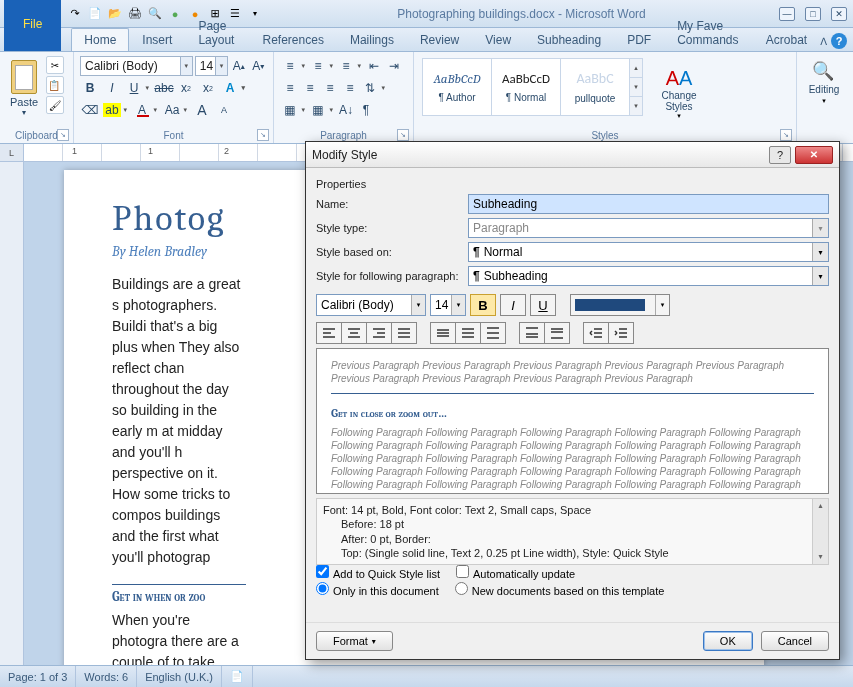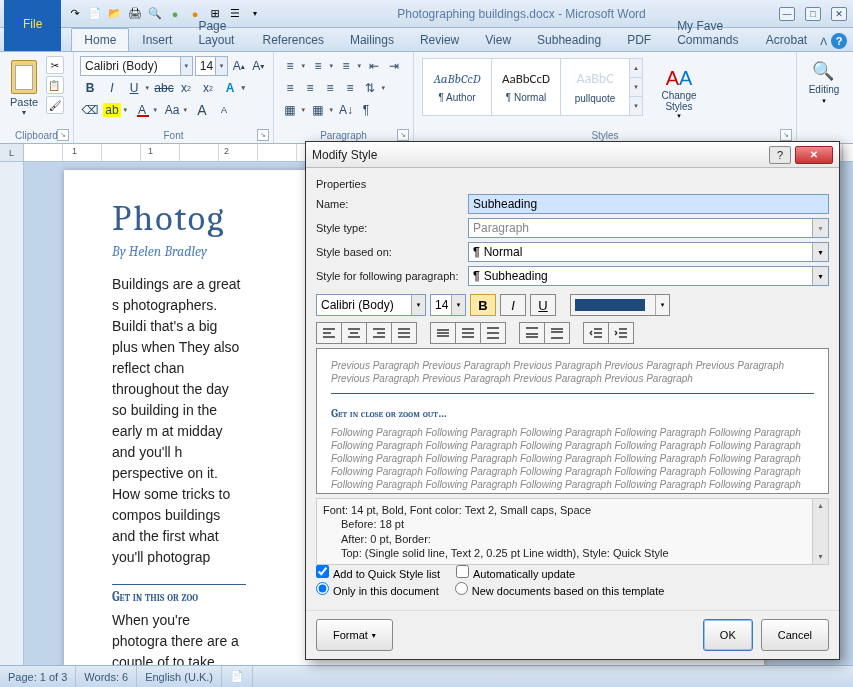--- a/index.html
+++ b/index.html
@@ -133,21 +133,21 @@
 
 .desc-box { border:1px solid #ccc; background:#f8f8f8; margin-top:4px; padding: 4px 6px; font-size:11px; color:#222; position:relative; line-height:1.3; }
 .desc-scroll { position:absolute; right:0; top:0; bottom:0; width:16px; background:#e8e8e8; border-left:1px solid #ccc; display:flex; flex-direction:column; }
 .desc-scroll div { flex:0 0 14px; display:flex; align-items:center; justify-content:center; font-size:8px; color:#666; cursor:pointer; }
 .desc-scroll .track { flex:1; }
 
 .chk-row { display:flex; gap: 16px; font-size:11px; align-items:center; }
 .chk-row input { margin-right: 4px; }
 
 .dlg-footer { display:flex; align-items:center; padding: 8px 10px; gap: 8px; border-top: 1px solid #ddd; }
-.dlg-btn { height: 32px; padding: 0 16px; border:1px solid #888; background: linear-gradient(#fefefe,#e2e2e2); border-radius:3px; font-size:11px; cursor:pointer; display:flex; align-items:center; }
+.dlg-btn { height: 20px; padding: 0 16px; border:1px solid #888; background: linear-gradient(#fefefe,#e2e2e2); border-radius:3px; font-size:11px; cursor:pointer; display:flex; align-items:center; }
 .dlg-btn.default { border-color:#3a78c4; box-shadow: 0 0 0 1px #9cc0ea inset; }
 .dlg-btn.dd::after { content:" ▾"; font-size:8px; margin-left:4px; }
 .spacer { flex:1; }
 </style>
 </head>
 <body>
 
 <div class="titlebar">
   <div class="qat">
     <div class="qat-btn" style="color:#2a62b4;font-weight:bold">W</div>
@@ -319,21 +319,21 @@
   </div>
 </div>
 
 <div class="doc-area">
   <div class="ruler-left"></div>
   <div class="page-wrap">
     <div class="page">
       <div class="doc-title">Photog</div>
       <div class="doc-byline">By Helen Bradley</div>
       <div class="doc-body">Buildings are a great s photographers. Buildi that's a big plus when They also reflect chan throughout the day so building in the early m at midday and you'll h perspective on it. How some tricks to compos buildings and the first what you'll photograp</div>
-      <div class="doc-sub">Get in this or zoo</div>
+      <div class="doc-sub">Get in when or zoo</div>
       <div class="doc-body" style="margin-top:6px">When you're photogra there are a couple of to take. One is to give context by including e</div>
     </div>
   </div>
 </div>
 
 <div class="statusbar">
   <div class="status-cell">Page: 1 of 3</div>
   <div class="status-cell">Words: 6</div>
   <div class="status-cell">English (U.K.)</div>
   <div class="status-cell">📄</div>

